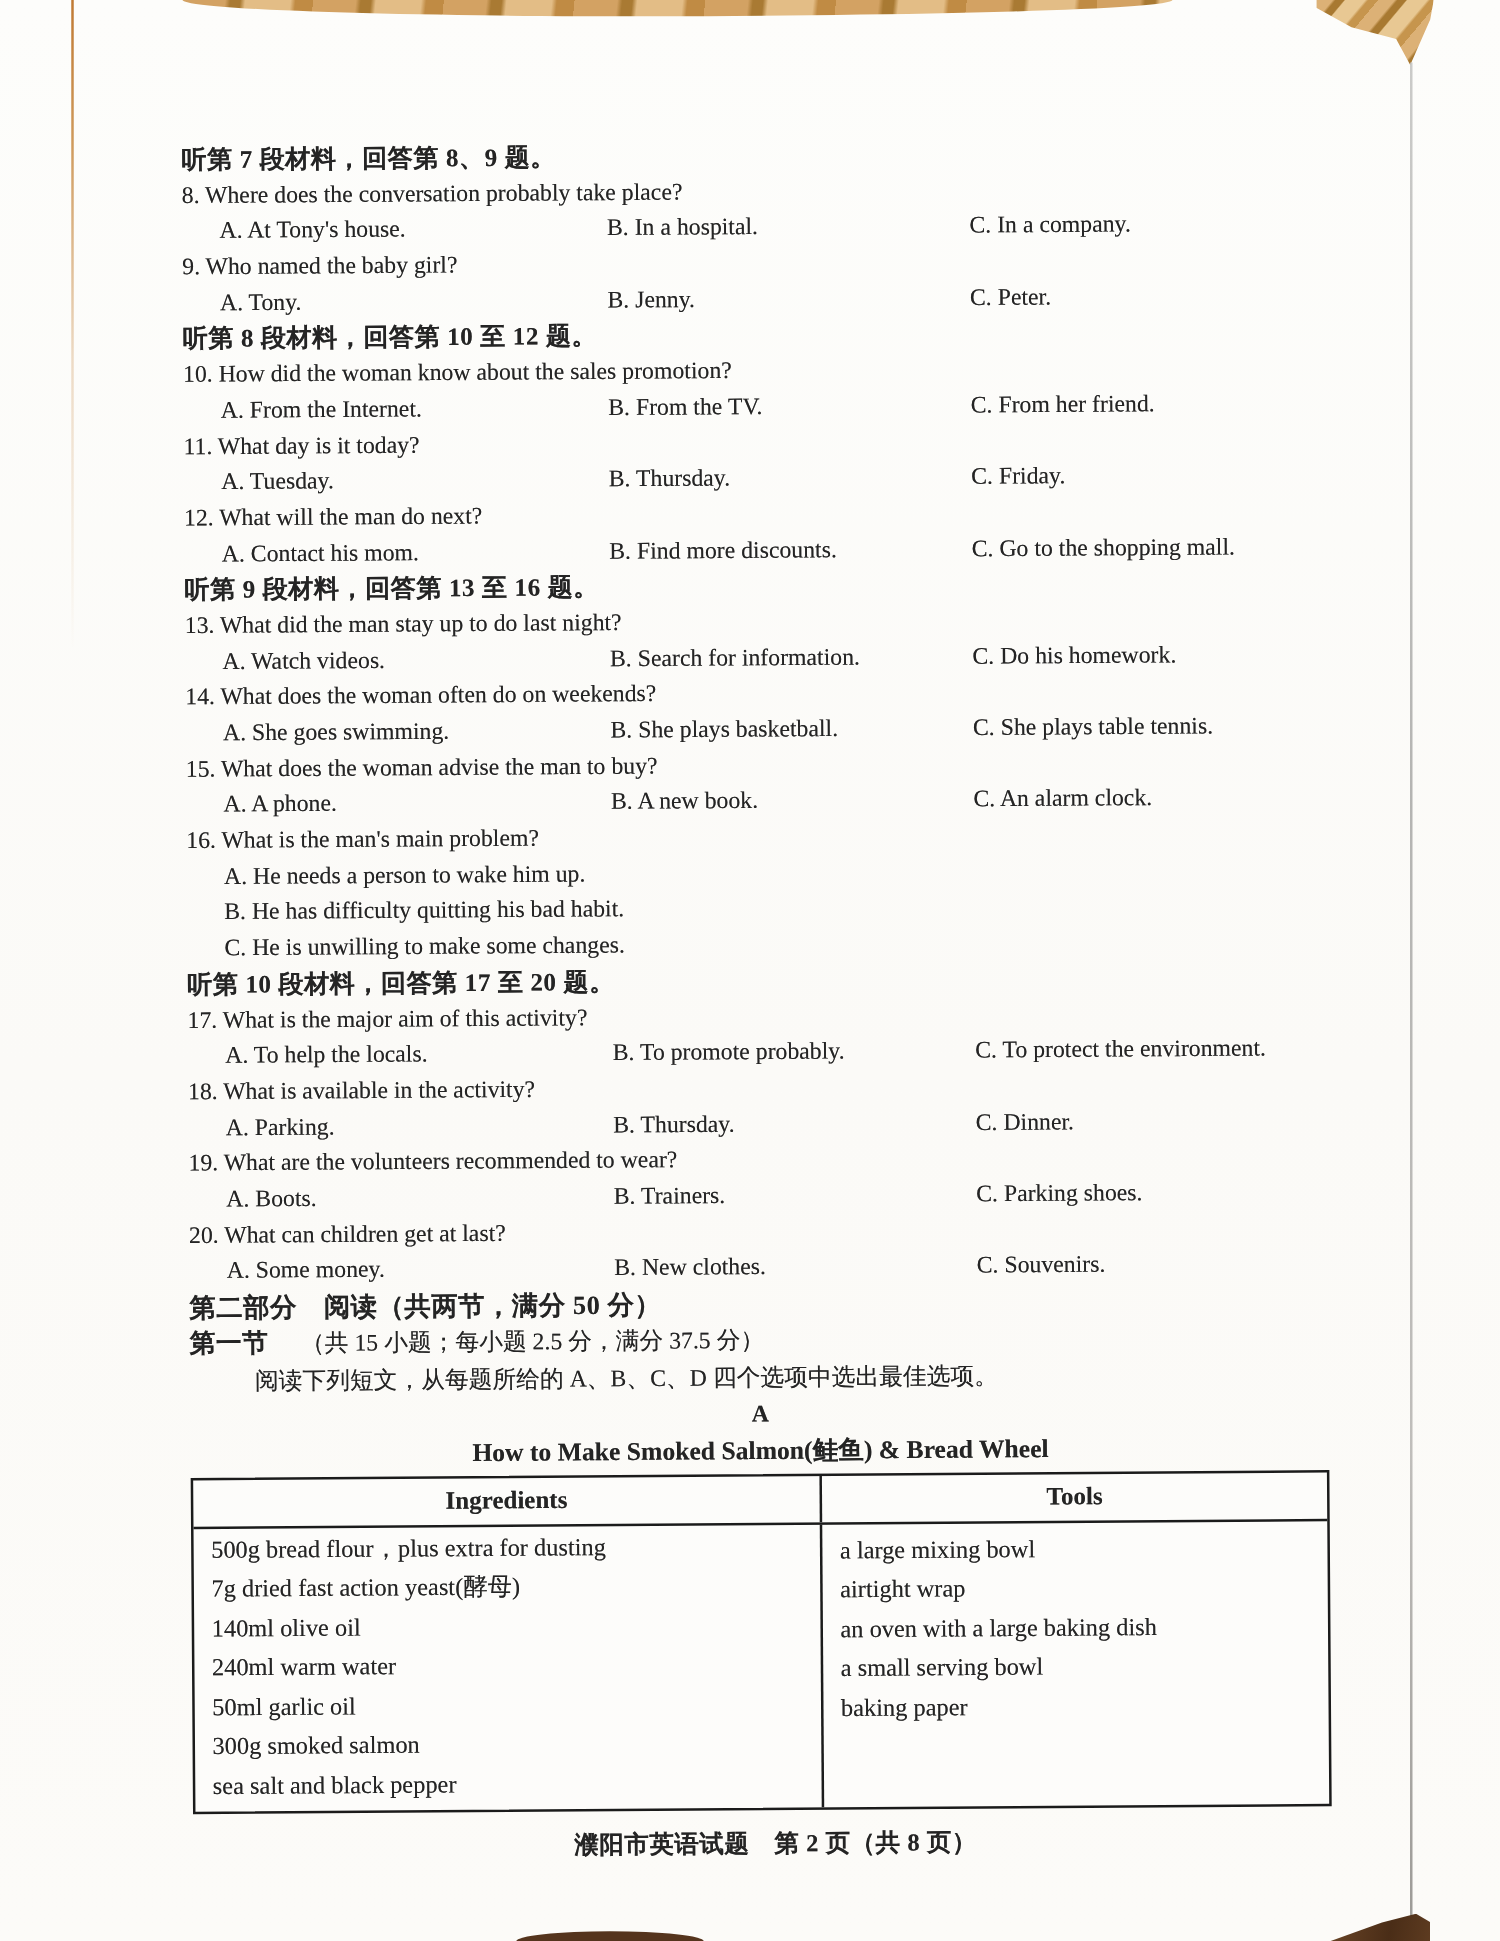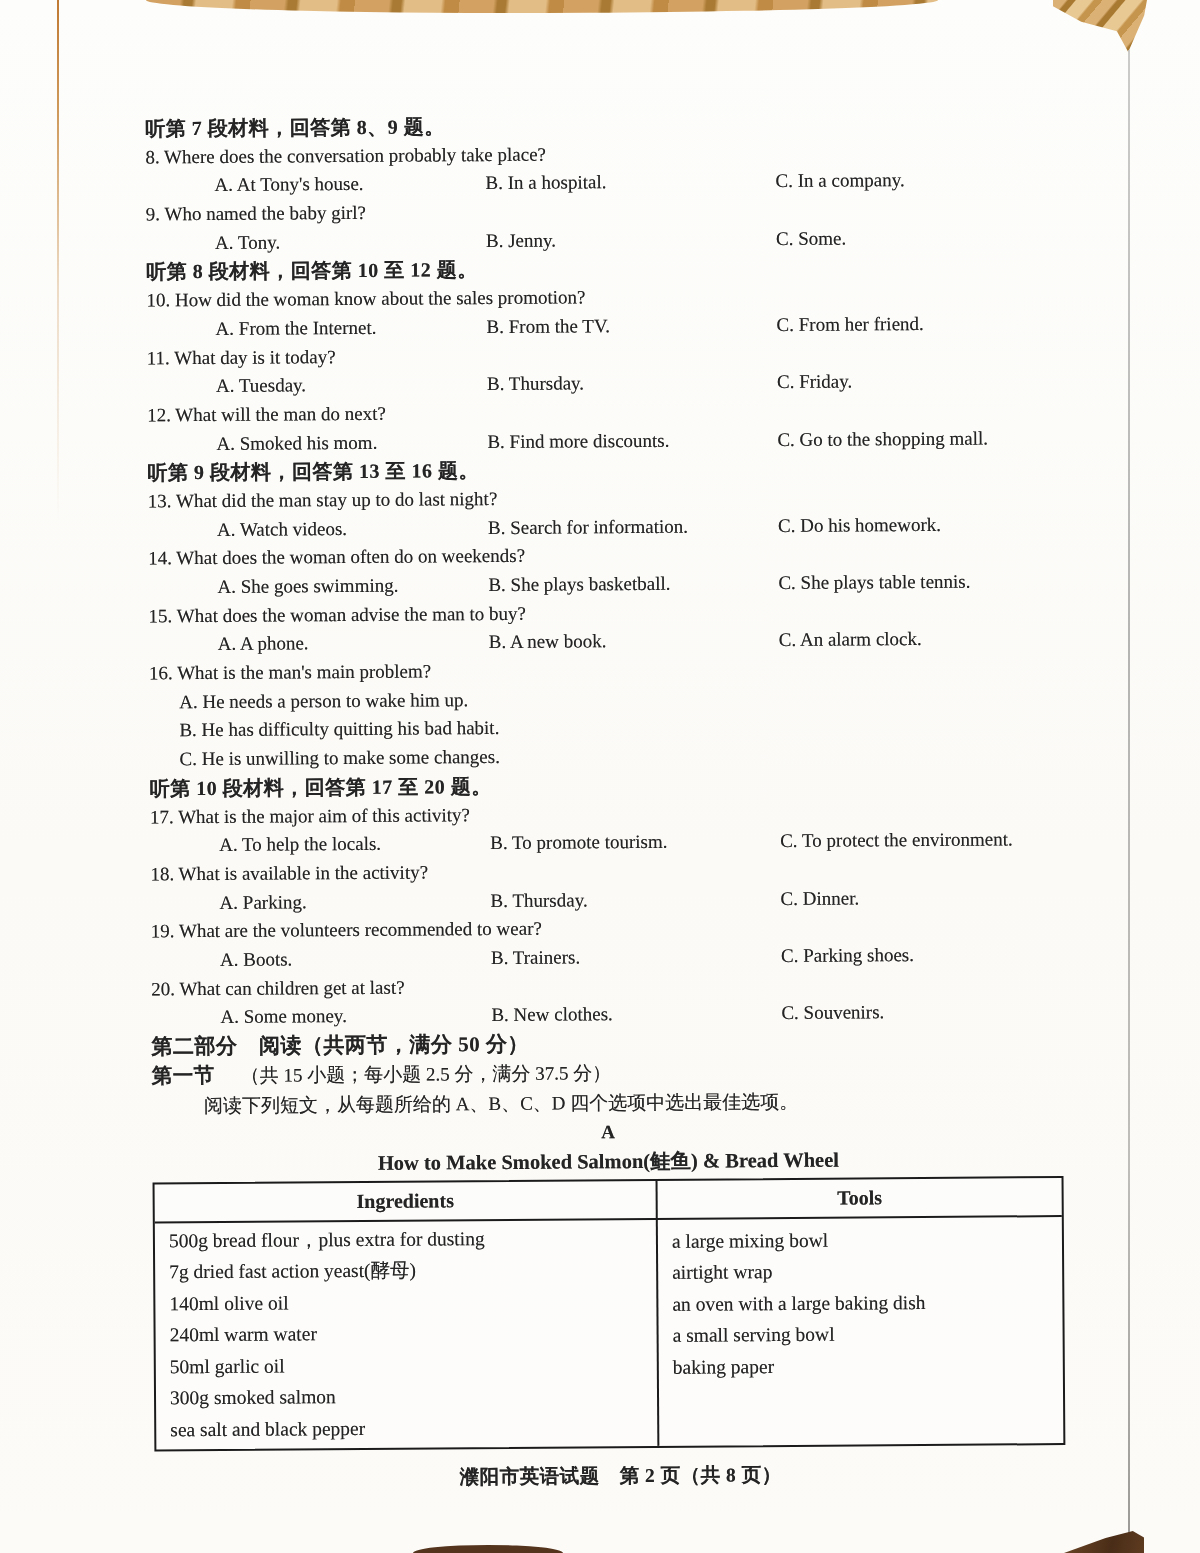--- a/index.html
+++ b/index.html
@@ -43,21 +43,21 @@
   
   .content{
     position:absolute;left:148px;top:114px;width:912px;
     font-size:19px;
     transform:rotate(-0.4deg);transform-origin:60px 420px;
     text-shadow:0 0 .5px rgba(45,45,45,.55);
   }
   .line{position:relative;height:28.7px;line-height:28.7px;white-space:nowrap;}
   .mat{font-size:20px;font-weight:600;letter-spacing:.5px;}
   .opts span{position:absolute;top:0;white-space:nowrap;}
-  .oA{left:30px;margin-left:39px;}
+  .oA{left:30px;}
   .oB{left:340px;}
   .oC{left:630px;}
   .opt-full{padding-left:30px;}
   .line2{position:relative;height:29.4px;line-height:29.4px;white-space:nowrap;}
   .p2head{font-weight:bold;font-size:21px;letter-spacing:.5px;}
   .sec-label{font-weight:bold;font-size:20.5px;margin-right:26px;letter-spacing:.5px;}
   .indent{padding-left:52px;}
   .center{text-align:center;white-space:normal;}
   .bold{font-weight:bold;}
   .title-line{font-size:20.5px;}
@@ -93,42 +93,42 @@
   <div class="line opts">
     <span class="oA">A. At Tony's house.</span>
     <span class="oB">B. In a hospital.</span>
     <span class="oC">C. In a company.</span>
   </div>
 
   <div class="line">9. Who named the baby girl?</div>
   <div class="line opts">
     <span class="oA">A. Tony.</span>
     <span class="oB">B. Jenny.</span>
-    <span class="oC">C. Some.</span>
+    <span class="oC">C. Peter.</span>
   </div>
 
   <div class="line mat">听第 8 段材料，回答第 10 至 12 题。</div>
 
   <div class="line">10. How did the woman know about the sales promotion?</div>
   <div class="line opts">
     <span class="oA">A. From the Internet.</span>
     <span class="oB">B. From the TV.</span>
     <span class="oC">C. From her friend.</span>
   </div>
 
   <div class="line">11. What day is it today?</div>
   <div class="line opts">
     <span class="oA">A. Tuesday.</span>
     <span class="oB">B. Thursday.</span>
     <span class="oC">C. Friday.</span>
   </div>
 
   <div class="line">12. What will the man do next?</div>
   <div class="line opts">
-    <span class="oA">A. Smoked his mom.</span>
+    <span class="oA">A. Contact his mom.</span>
     <span class="oB">B. Find more discounts.</span>
     <span class="oC">C. Go to the shopping mall.</span>
   </div>
 
   <div class="line mat">听第 9 段材料，回答第 13 至 16 题。</div>
 
   <div class="line">13. What did the man stay up to do last night?</div>
   <div class="line opts">
     <span class="oA">A. Watch videos.</span>
     <span class="oB">B. Search for information.</span>
@@ -152,21 +152,21 @@
   <div class="line">16. What is the man's main problem?</div>
   <div class="line opt-full">A. He needs a person to wake him up.</div>
   <div class="line opt-full">B. He has difficulty quitting his bad habit.</div>
   <div class="line opt-full">C. He is unwilling to make some changes.</div>
 
   <div class="line mat">听第 10 段材料，回答第 17 至 20 题。</div>
 
   <div class="line">17. What is the major aim of this activity?</div>
   <div class="line opts">
     <span class="oA">A. To help the locals.</span>
-    <span class="oB">B. To promote tourism.</span>
+    <span class="oB">B. To promote probably.</span>
     <span class="oC">C. To protect the environment.</span>
   </div>
 
   <div class="line">18. What is available in the activity?</div>
   <div class="line opts">
     <span class="oA">A. Parking.</span>
     <span class="oB">B. Thursday.</span>
     <span class="oC">C. Dinner.</span>
   </div>
 

